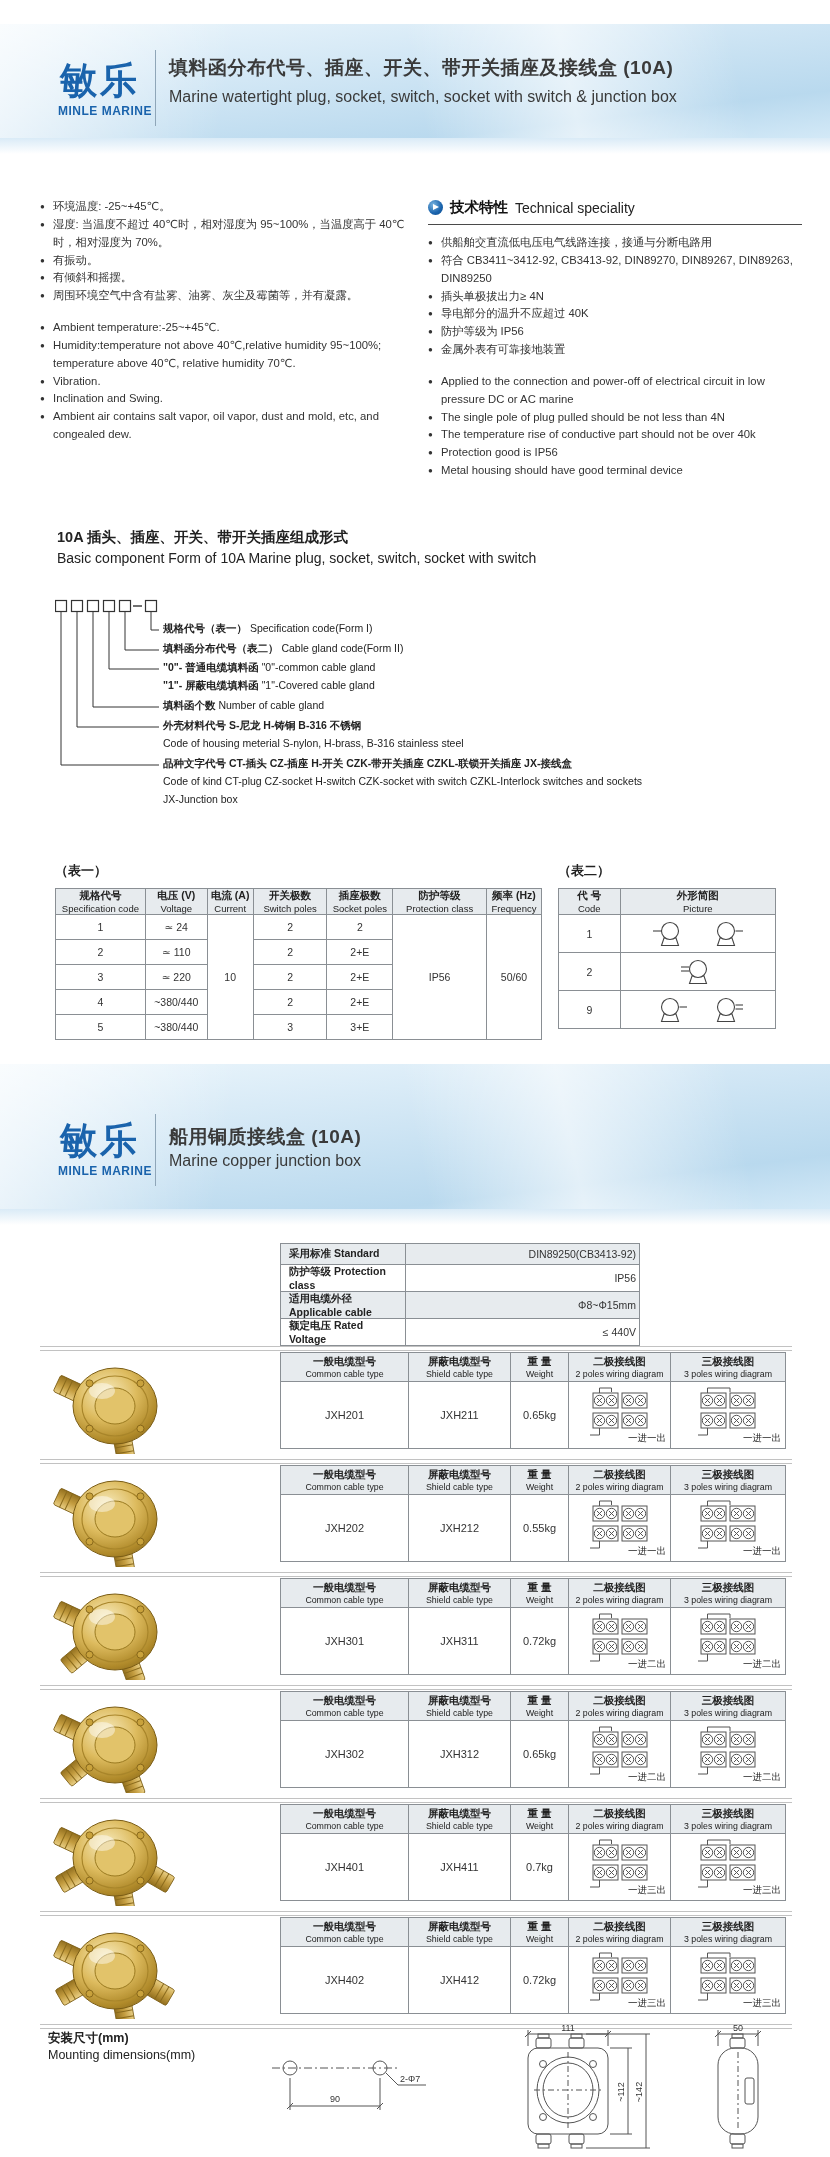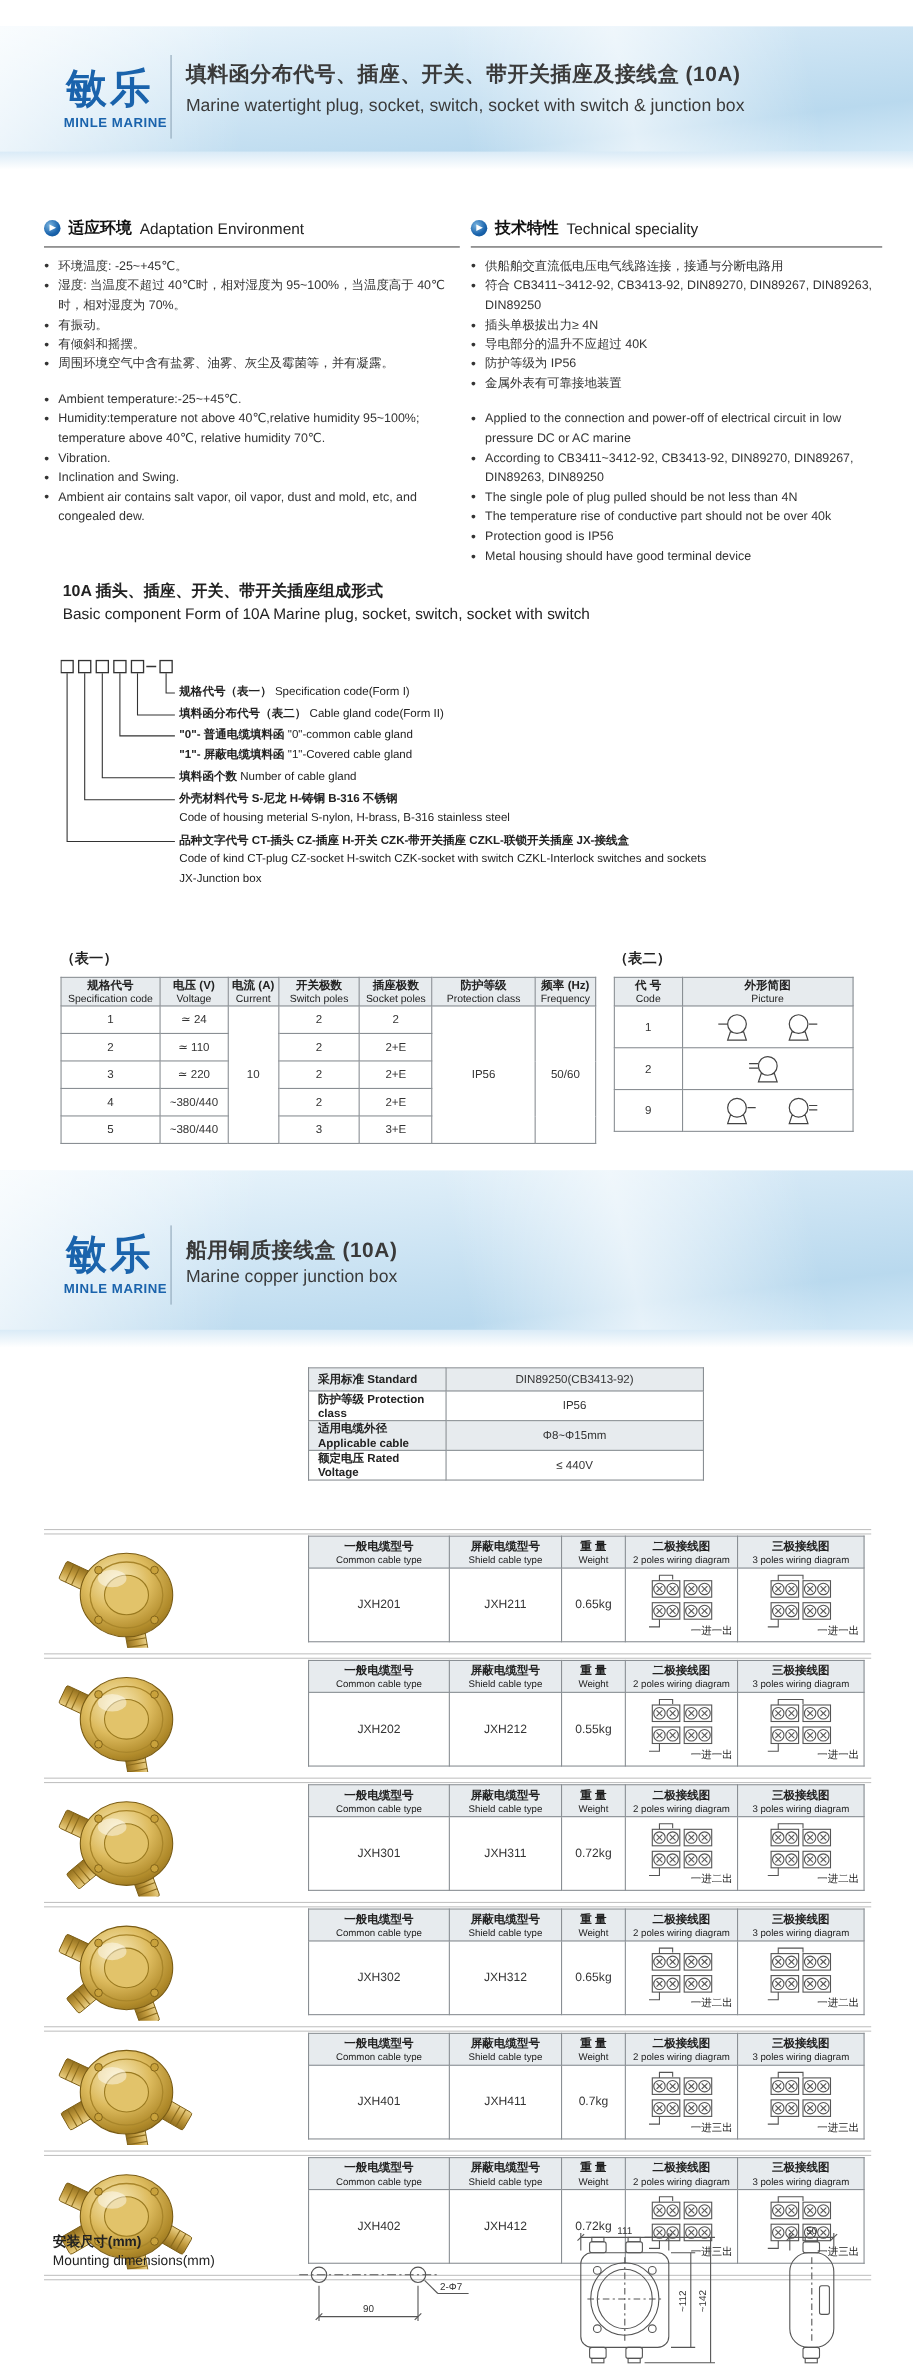--- a/index.html
+++ b/index.html
@@ -57,26 +57,26 @@
   table.grid .hcn{font-size:10.5px;font-weight:bold;color:#222;}
   table.grid .hen{font-size:9.5px;color:#222;}
   table.grid td{font-size:10.5px;color:#333;height:24px;}
   #form1{left:55px;top:888px;width:487px;}
   #form2{left:558px;top:888px;width:218px;}
   #form2 td{height:37px;}
   .glyph-row{display:flex;justify-content:center;align-items:center;gap:16px;}
 
   
   #standards{left:280px;top:1243px;width:360px;}
-  #standards td{height:20px;font-size:10.5px;}
+  #standards td{height:20px;font-size:10.5px;text-align:right;}
   #standards td.lab{text-align:left;padding-left:8px;font-weight:bold;color:#222;}
   #standards tr.alt td{background:#e7ebee;}
 
   
-  #products{position:absolute;left:0;top:1346px;width:821px;height:700px;margin-top:44px;}
+  #products{position:absolute;left:0;top:1346px;width:821px;height:700px;}
   .product-block{position:absolute;left:0;width:830px;height:113px;}
   .psep{position:absolute;left:40px;width:752px;height:3px;border-top:1px solid #c2c2c2;border-bottom:1px solid #c2c2c2;}
   .photo{position:absolute;left:45px;top:8px;width:140px;height:100px;}
   .ptable-wrap{position:absolute;left:280px;top:6px;}
   table.ptable{border-collapse:collapse;background:#fff;}
   table.ptable th,table.ptable td{border:1px solid #8a8f94;text-align:center;}
   table.ptable th{background:#e7ebee;font-weight:normal;padding:2px 1px;}
   table.ptable .hcn{font-size:10.5px;font-weight:bold;color:#222;}
   table.ptable .hen{font-size:8.8px;color:#222;}
   table.ptable td{font-size:11px;height:64px;color:#333;}
@@ -112,25 +112,20 @@
 
   <div id="band1" class="band">
     <div class="logo-cn" style="left:60px;top:38px;">敏乐</div>
     <div class="logo-en" style="left:58px;top:80px;">MINLE MARINE</div>
     <div class="vdiv" style="left:155px;top:26px;height:76px;"></div>
     <div class="band-title-cn" style="left:169px;top:31px;">填料函分布代号、插座、开关、带开关插座及接线盒 (10A)</div>
     <div class="band-title-en" style="left:169px;top:64px;">Marine watertight plug, socket, switch, socket with switch &amp; junction box</div>
   </div>
 
   <div id="adaptation" class="sec">
-    <div class="sec-head">
-      <span class="marker"></span>
-      <span class="cn">适应环境</span>
-      <span class="en">Adaptation Environment</span>
-    </div>
     <ul class="blist">
         <li class="bullet">
           <span class="dot"></span>
           <span class="btx">环境温度: -25~+45℃。</span>
         </li>
         <li class="bullet">
           <span class="dot"></span>
           <span class="btx">湿度: 当温度不超过 40℃时，相对湿度为 95~100%，当温度高于 40℃时，相对湿度为 70%。</span>
         </li>
         <li class="bullet">
@@ -199,24 +194,20 @@
         </li>
         <li class="bullet">
           <span class="dot"></span>
           <span class="btx">金属外表有可靠接地装置</span>
         </li>
       </ul>
     <ul class="blist gap">
         <li class="bullet">
           <span class="dot"></span>
           <span class="btx">Applied to the connection and power-off of electrical circuit in low pressure DC or AC marine</span>
-        </li>
-        <li class="bullet">
-          <span class="dot"></span>
-          <span class="btx">According to CB3411~3412-92, CB3413-92, DIN89270, DIN89267, DIN89263, DIN89250</span>
         </li>
         <li class="bullet">
           <span class="dot"></span>
           <span class="btx">The single pole of plug pulled should be not less than 4N</span>
         </li>
         <li class="bullet">
           <span class="dot"></span>
           <span class="btx">The temperature rise of conductive part should not be over 40k</span>
         </li>
         <li class="bullet">

